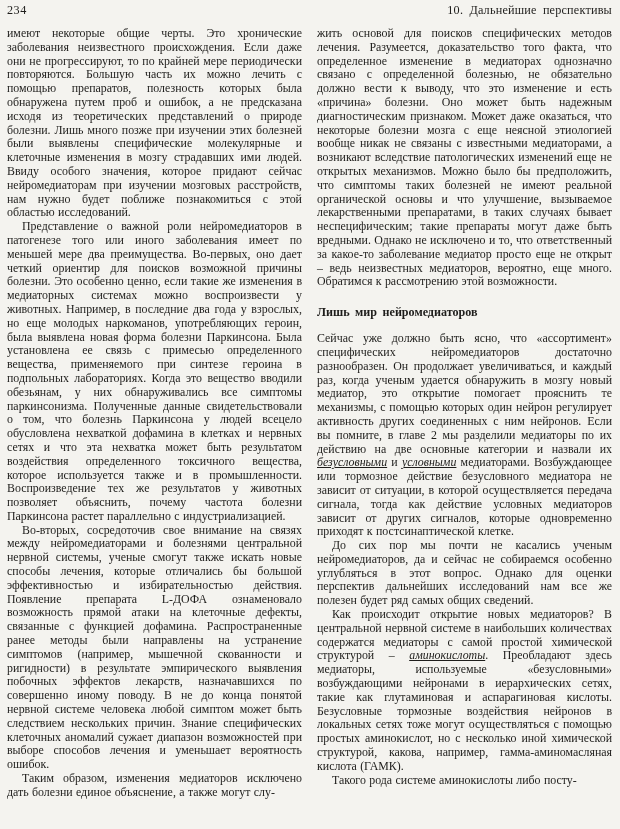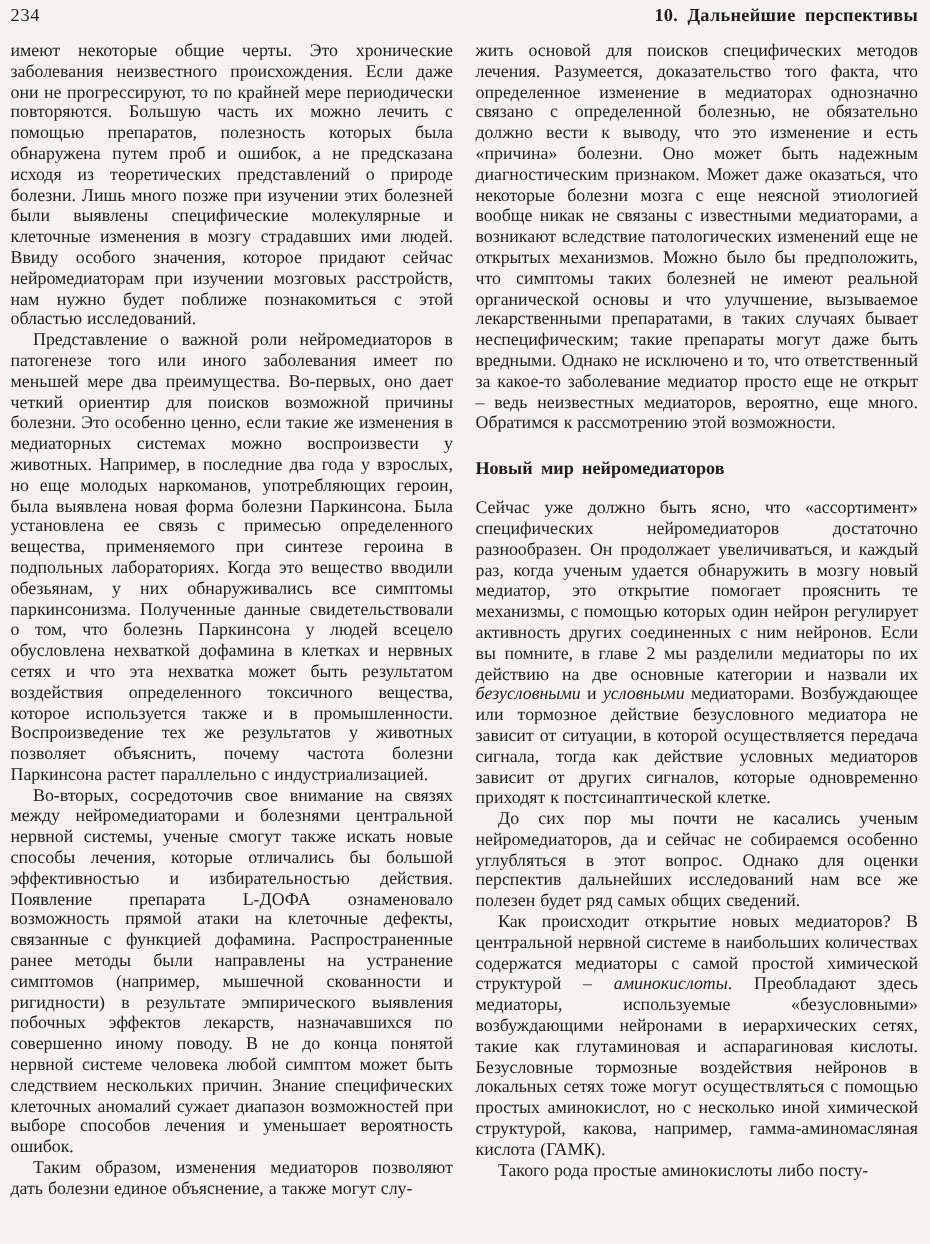--- a/index.html
+++ b/index.html
@@ -18,21 +18,21 @@
     overflow: hidden;
   }
   .page-header {
     display: flex;
     justify-content: space-between;
     align-items: baseline;
     font-size: 12.2px;
     line-height: 14px;
   }
   .page-number { letter-spacing: 0.5px; }
-  .running-head { word-spacing: 3px; letter-spacing: 0.2px; font-weight: bold; }
+  .running-head { word-spacing: 3px; letter-spacing: 0.2px; }
   .columns {
     display: flex;
     gap: 15px;
     margin-top: 10px;
   }
   .col { flex: 1 1 0; min-width: 0; }
   .para {
     margin: 0;
     font-size: 11.9px;
     line-height: 13.8px;
@@ -42,40 +42,40 @@
   }
   .para.indent { text-indent: 15px; }
   .sec-heading {
     margin: 16px 0 13px 0;
     font-size: 12.1px;
     line-height: 14px;
     font-weight: bold;
     word-spacing: 2.5px;
     text-align: left;
   }
-  .i { font-style: italic; }
+  .i { font-style: italic; text-decoration: underline; }
   .b { font-weight: normal; }
 </style>
 </head>
 <body>
 
 <div class="page">
   <div class="page-header">
     <span class="page-number">234</span>
     <span class="running-head">10. Дальнейшие перспективы</span>
   </div>
   <div class="columns">
     <div class="col" id="col-left">
         <p class="para"><span>имеют некоторые общие черты. Это хронические заболевания неизвестного происхождения. Если даже они не прогрессируют, то по крайней мере периодически повторяются. Большую часть их можно лечить с помощью препаратов, полезность которых была обнаружена путем проб и ошибок, а не предсказана исходя из теоретических представлений о природе болезни. Лишь много позже при изучении этих болезней были выявлены специфические молекулярные и клеточные изменения в мозгу страдавших ими людей. Ввиду особого значения, которое придают сейчас нейромедиаторам при изучении мозговых расстройств, нам нужно будет поближе познакомиться с этой областью исследований.</span></p>
         <p class="para indent"><span>Представление о важной роли нейромедиаторов в патогенезе того или иного заболевания имеет по меньшей мере два преимущества. Во-первых, оно дает четкий ориентир для поисков возможной причины болезни. Это особенно ценно, если такие же изменения в медиаторных системах можно воспроизвести у животных. Например, в последние два года у взрослых, но еще молодых наркоманов, употребляющих героин, была выявлена новая форма болезни Паркинсона. Была установлена ее связь с примесью определенного вещества, применяемого при синтезе героина в подпольных лабораториях. Когда это вещество вводили обезьянам, у них обнаруживались все симптомы паркинсонизма. Полученные данные свидетельствовали о том, что болезнь Паркинсона у людей всецело обусловлена нехваткой дофамина в клетках и нервных сетях и что эта нехватка может быть результатом воздействия определенного токсичного вещества, которое используется также и в промышленности. Воспроизведение тех же результатов у животных позволяет объяснить, почему частота болезни Паркинсона растет параллельно с индустриализацией.</span></p>
         <p class="para indent"><span>Во-вторых, сосредоточив свое внимание на связях между нейромедиаторами и болезнями центральной нервной системы, ученые смогут также искать новые способы лечения, которые отличались бы большой эффективностью и избирательностью действия. Появление препарата L-ДОФА ознаменовало возможность прямой атаки на клеточные дефекты, связанные с функцией дофамина. Распространенные ранее методы были направлены на устранение симптомов (например, мышечной скованности и ригидности) в результате эмпирического выявления побочных эффектов лекарств, назначавшихся по совершенно иному поводу. В не до конца понятой нервной системе человека любой симптом может быть следствием нескольких причин. Знание специфических клеточных аномалий сужает диапазон возможностей при выборе способов лечения и уменьшает вероятность ошибок.</span></p>
-        <p class="para indent"><span>Таким образом, изменения медиаторов позволяют дать болезни единое объяснение, а также могут слу-</span></p>
+        <p class="para indent"><span>Таким образом, изменения медиаторов исключено дать болезни единое объяснение, а также могут слу-</span></p>
       </div>
     <div class="col" id="col-right">
         <p class="para"><span>жить основой для поисков специфических методов лечения. Разумеется, доказательство того факта, что определенное изменение в медиаторах однозначно связано с определенной болезнью, не обязательно должно вести к выводу, что это изменение и есть «причина» болезни. Оно может быть надежным диагностическим признаком. Может даже оказаться, что некоторые болезни мозга с еще неясной этиологией вообще никак не связаны с известными медиаторами, а возникают вследствие патологических изменений еще не открытых механизмов. Можно было бы предположить, что симптомы таких болезней не имеют реальной органической основы и что улучшение, вызываемое лекарственными препаратами, в таких случаях бывает неспецифическим; такие препараты могут даже быть вредными. Однако не исключено и то, что ответственный за какое-то заболевание медиатор просто еще не открыт – ведь неизвестных медиаторов, вероятно, еще много. Обратимся к рассмотрению этой возможности.</span></p>
-        <h2 class="sec-heading"><span>Новый мир нейромедиаторов</span></h2>
+        <h2 class="sec-heading"><span>Лишь мир нейромедиаторов</span></h2>
         <p class="para"><span>Сейчас уже должно быть ясно, что «ассортимент» специфических нейромедиаторов достаточно разнообразен. Он продолжает увеличиваться, и каждый раз, когда ученым удается обнаружить в мозгу новый медиатор, это открытие помогает прояснить те механизмы, с помощью которых один нейрон регулирует активность других соединенных с ним нейронов. Если вы помните, в главе 2 мы разделили медиаторы по их действию на две основные категории и назвали их </span><span class="i">безусловными</span><span> и </span><span class="i">условными</span><span> медиаторами. Возбуждающее или тормозное действие безусловного медиатора не зависит от ситуации, в которой осуществляется передача сигнала, тогда как действие условных медиаторов зависит от других сигналов, которые одновременно приходят к постсинаптической клетке.</span></p>
         <p class="para indent"><span>До сих пор мы почти не касались ученым нейромедиаторов, да и сейчас не собираемся особенно углубляться в этот вопрос. Однако для оценки перспектив дальнейших исследований нам все же полезен будет ряд самых общих сведений.</span></p>
         <p class="para indent"><span class="b">Как происходит открытие новых медиаторов?</span><span> В центральной нервной системе в наибольших количествах содержатся медиаторы с самой простой химической структурой – </span><span class="i">аминокислоты</span><span>. Преобладают здесь медиаторы, используемые «безусловными» возбуждающими нейронами в иерархических сетях, такие как глутаминовая и аспарагиновая кислоты. Безусловные тормозные воздействия нейронов в локальных сетях тоже могут осуществляться с помощью простых аминокислот, но с несколько иной химической структурой, какова, например, гамма-аминомасляная кислота (ГАМК).</span></p>
-        <p class="para indent"><span>Такого рода простые аминокислоты либо посту-</span></p>
+        <p class="para indent"><span>Такого рода системе аминокислоты либо посту-</span></p>
       </div>
   </div>
 </div>
 
 </body></html>

